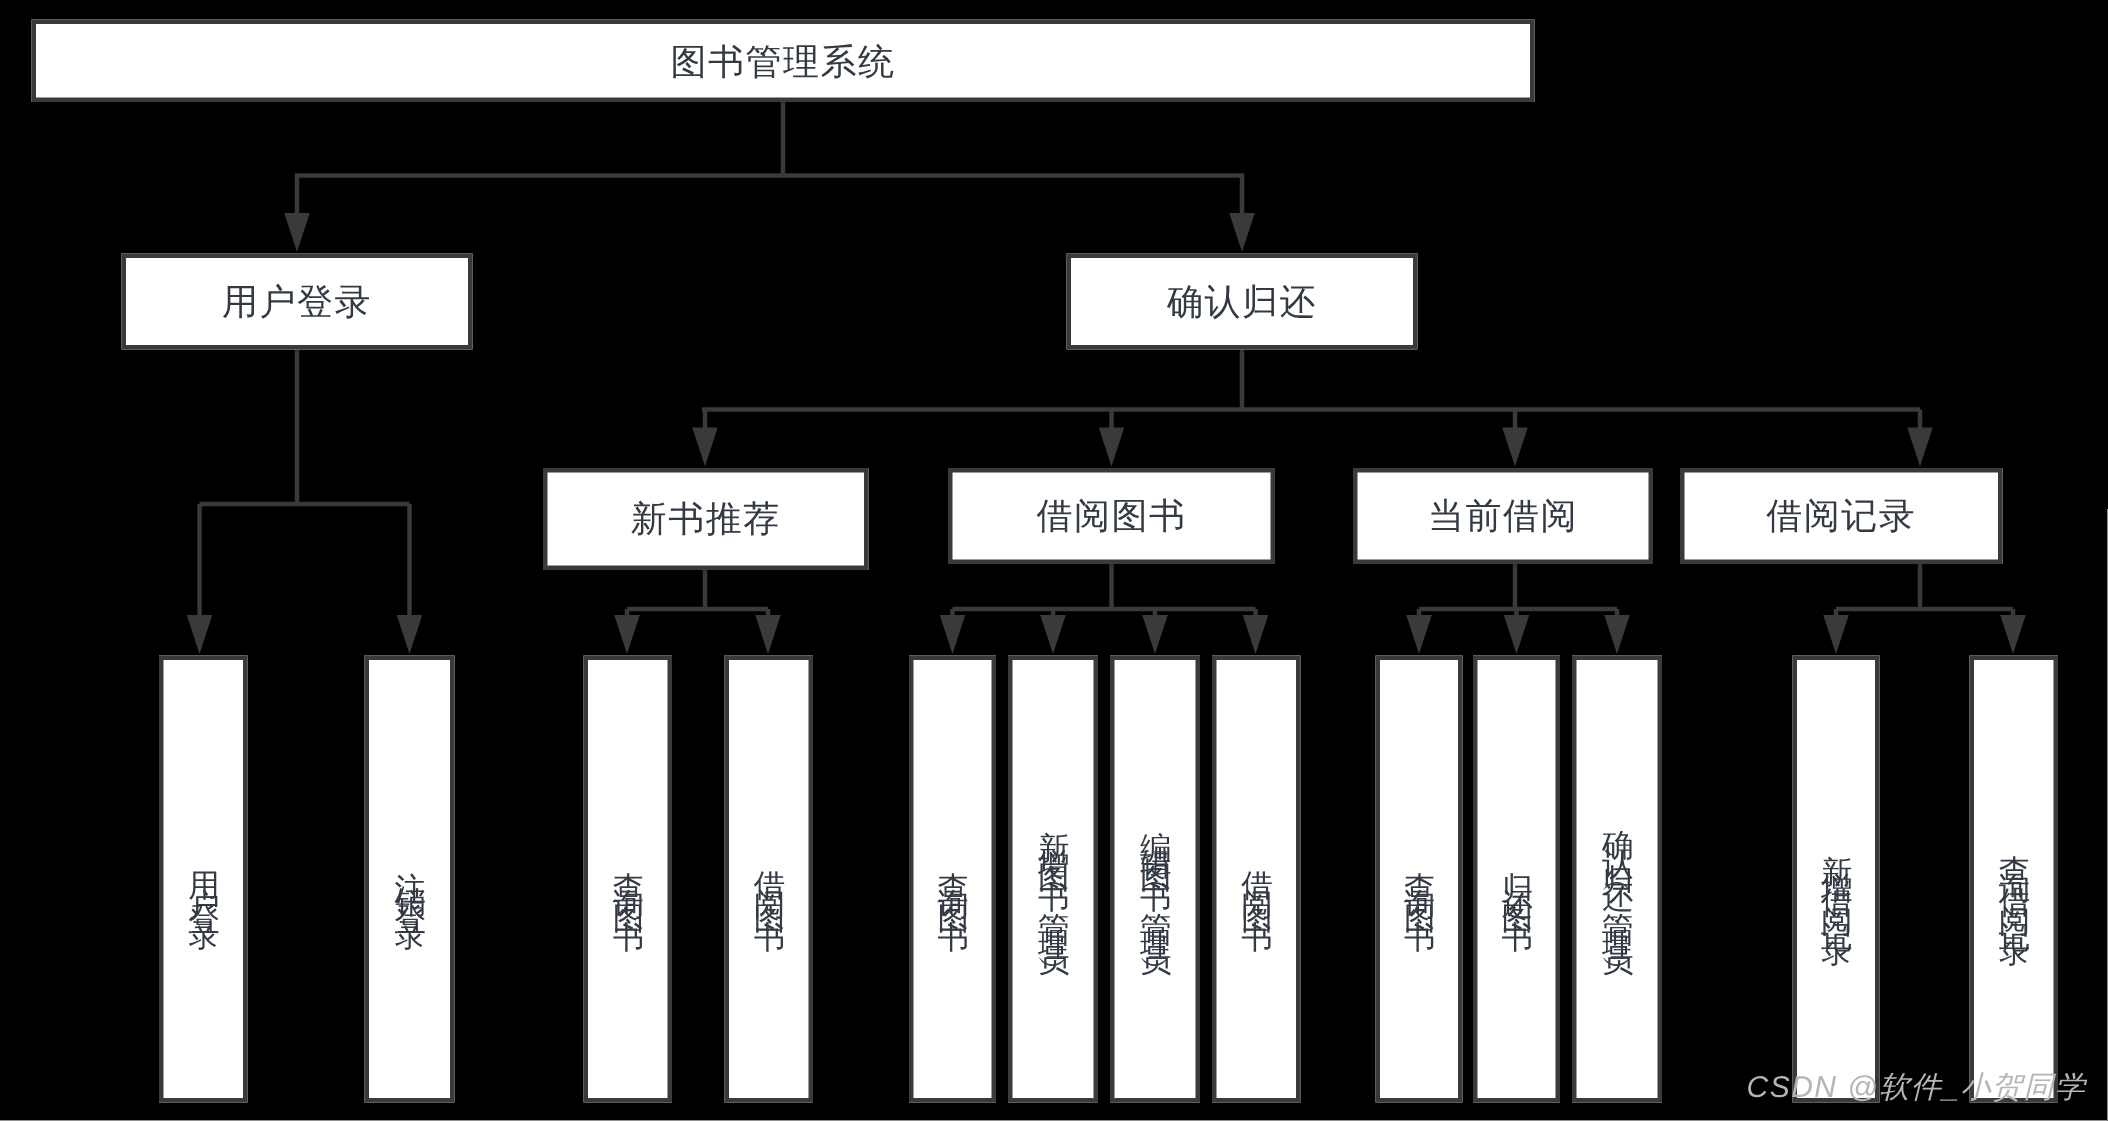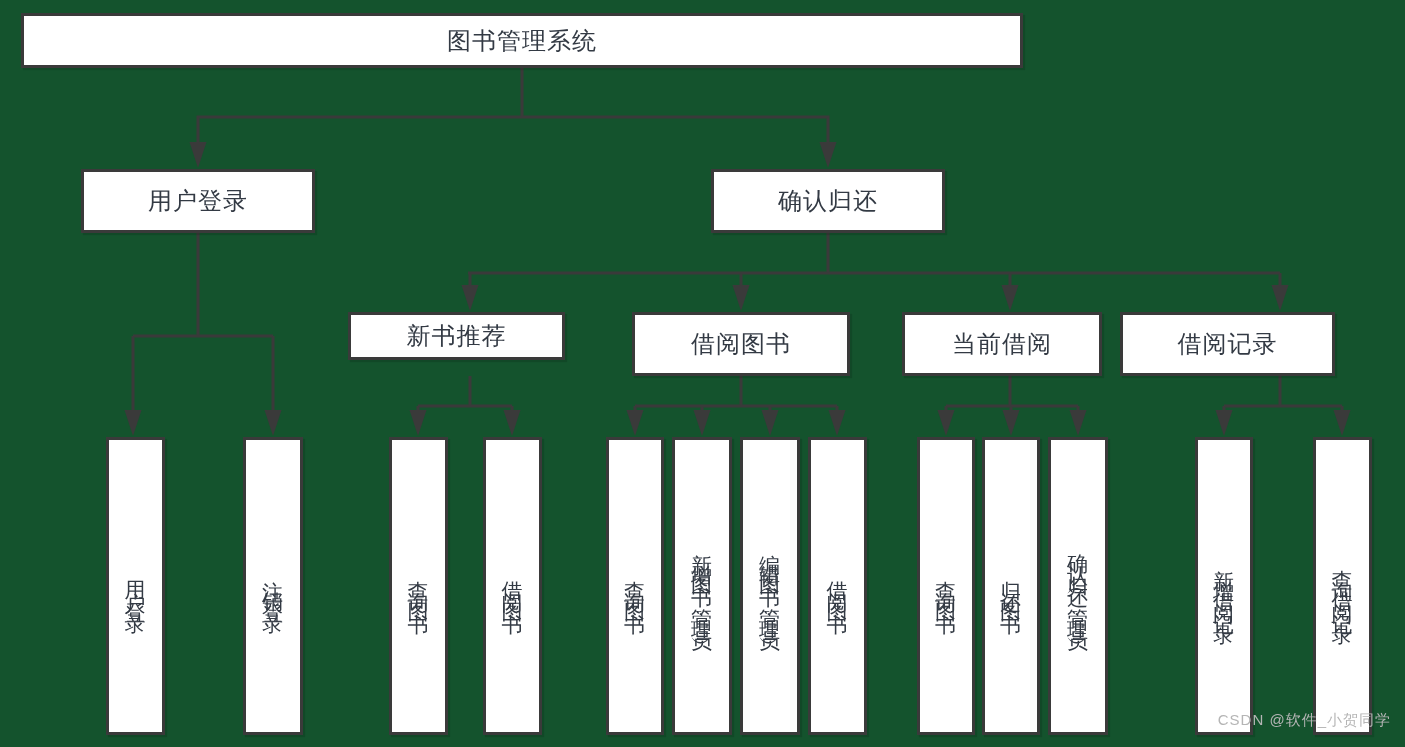--- a/index.html
+++ b/index.html
@@ -1,19 +1,19 @@
 <!DOCTYPE html>
 <html><head>
 <meta charset="utf-8">
 <style>
   html,body{margin:0;padding:0;background:#ffffff;}
   .stage{
     position:relative;
     width:1405px;height:747px;
-    background:#14532d;
+    background:#000000;
     font-family:"Liberation Sans", sans-serif;
     overflow:hidden;
     text-align:right;
   }
   svg.connectors{position:absolute;left:0;top:0;}
   .node{
     position:absolute;
     box-sizing:border-box;
     border:3px solid #3a3a3a;
     background:#ffffff;
@@ -26,24 +26,25 @@
   .node.v .vtext{
     writing-mode:vertical-rl;
     text-orientation:mixed;
     letter-spacing:11px;
     line-height:1;
     white-space:nowrap;
   }
   .watermark{
     position:absolute;
     right:14px;top:711px;
-    font-size:15px;
+    font-size:20px;
     color:#b5b5b5;
     letter-spacing:1px;
     z-index:5;
+    font-style:italic;
   }
 </style>
 </head>
 <body>
 
 <div class="stage">
 
   <svg class="connectors" width="1405" height="747" viewBox="0 0 1405 747">
     <g stroke="#3a3a3a" stroke-width="3" fill="none">
 
@@ -88,21 +89,21 @@
     <span>图书管理系统</span>
   </div>
 
   <div class="node h" style="left:81px;top:169px;width:234px;height:64px">
     <span>用户登录</span>
   </div>
   <div class="node h" style="left:711px;top:169px;width:234px;height:64px">
     <span>确认归还</span>
   </div>
 
-  <div class="node h" style="left:348px;top:312px;width:217px;height:48px">
+  <div class="node h" style="left:362px;top:312px;width:217px;height:68px">
     <span>新书推荐</span>
   </div>
   <div class="node h" style="left:632px;top:312px;width:218px;height:64px">
     <span>借阅图书</span>
   </div>
   <div class="node h" style="left:902px;top:312px;width:200px;height:64px">
     <span>当前借阅</span>
   </div>
   <div class="node h" style="left:1120px;top:312px;width:215px;height:64px">
     <span>借阅记录</span>

